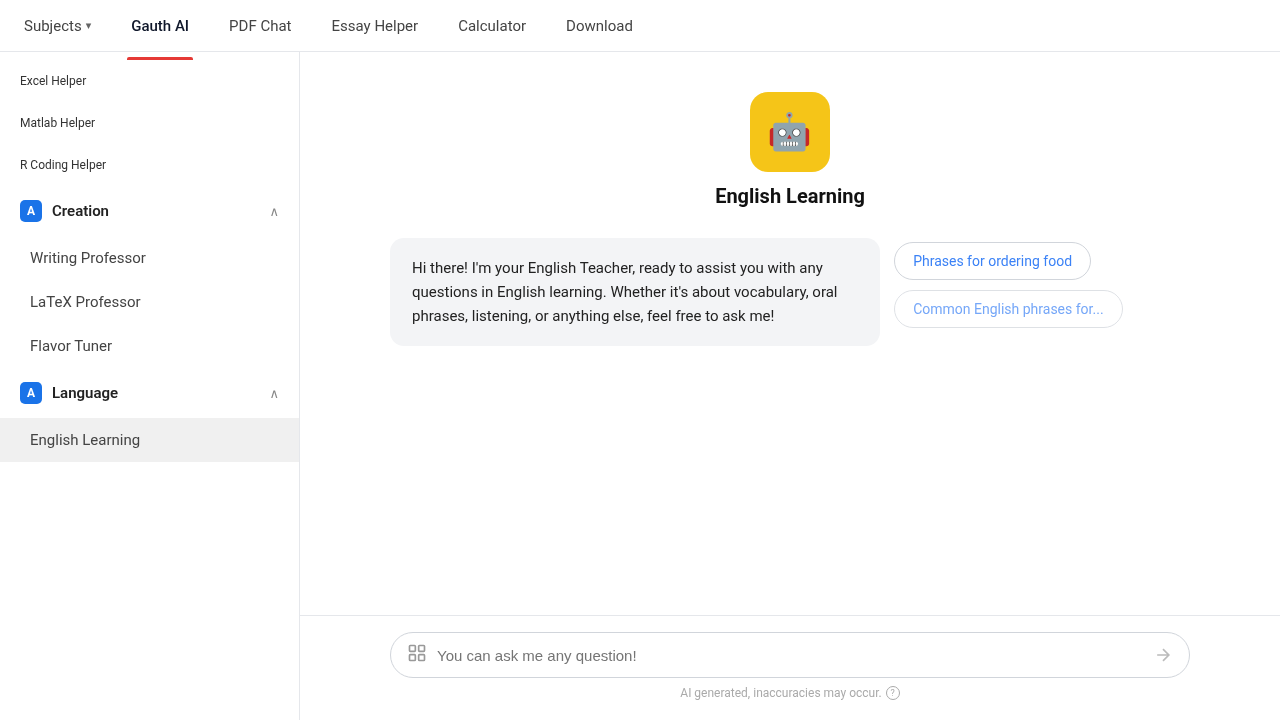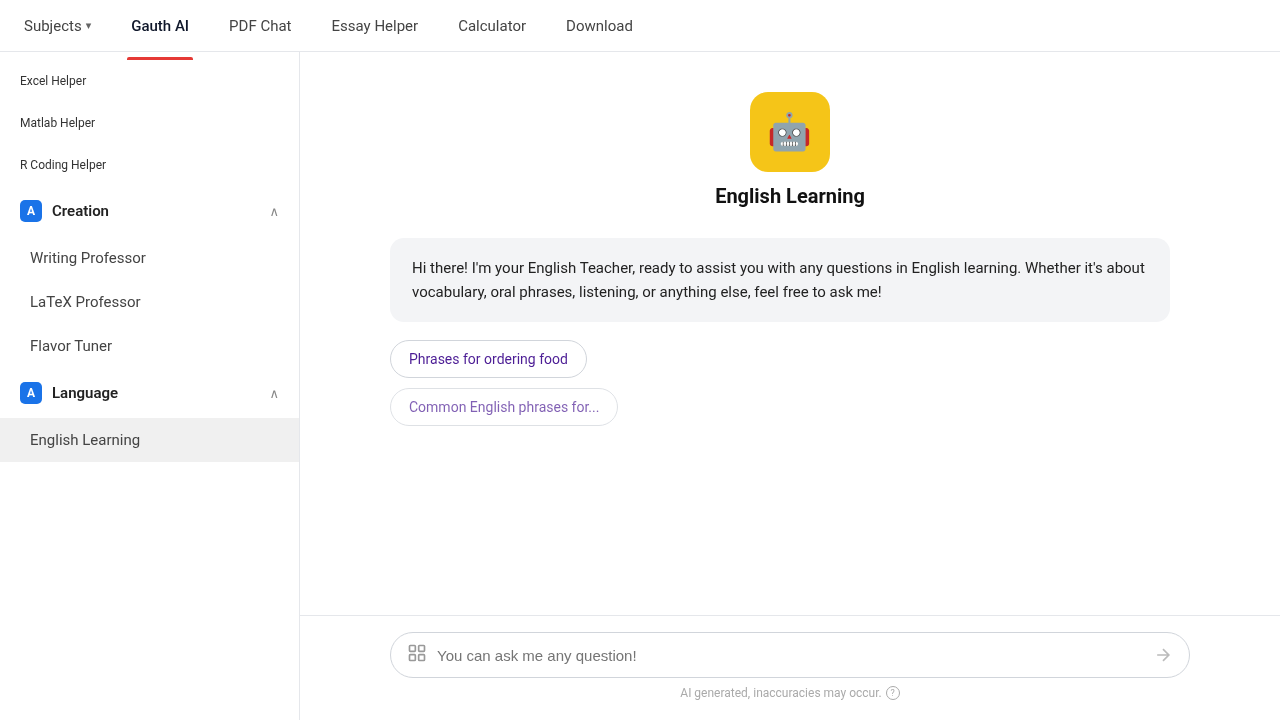--- a/index.html
+++ b/index.html
@@ -163,21 +163,21 @@
       font-size: 20px;
       font-weight: 700;
       color: #111;
     }
 
     
     .chat-messages {
       width: 100%;
       max-width: 800px;
       display: flex;
-      flex-direction: column;
+      flex-direction: row;
       gap: 14px;
     }
 
     .message-bubble {
       background: #f3f4f6;
       border-radius: 14px;
       padding: 18px 22px;
       font-size: 15px;
       line-height: 1.6;
       color: #222;
@@ -193,21 +193,21 @@
       max-width: 800px;
       margin-top: 4px;
     }
     .chip {
       display: inline-flex;
       align-items: center;
       padding: 10px 18px;
       border: 1.5px solid #d1d5db;
       border-radius: 22px;
       font-size: 14px;
-      color: #4c1d95;
+      color: #3b82f6;
       cursor: pointer;
       width: fit-content;
       background: #fff;
     }
     .chip-partial {
       opacity: 0.7;
       overflow: hidden;
       max-width: 400px;
       white-space: nowrap;
       text-overflow: ellipsis;

